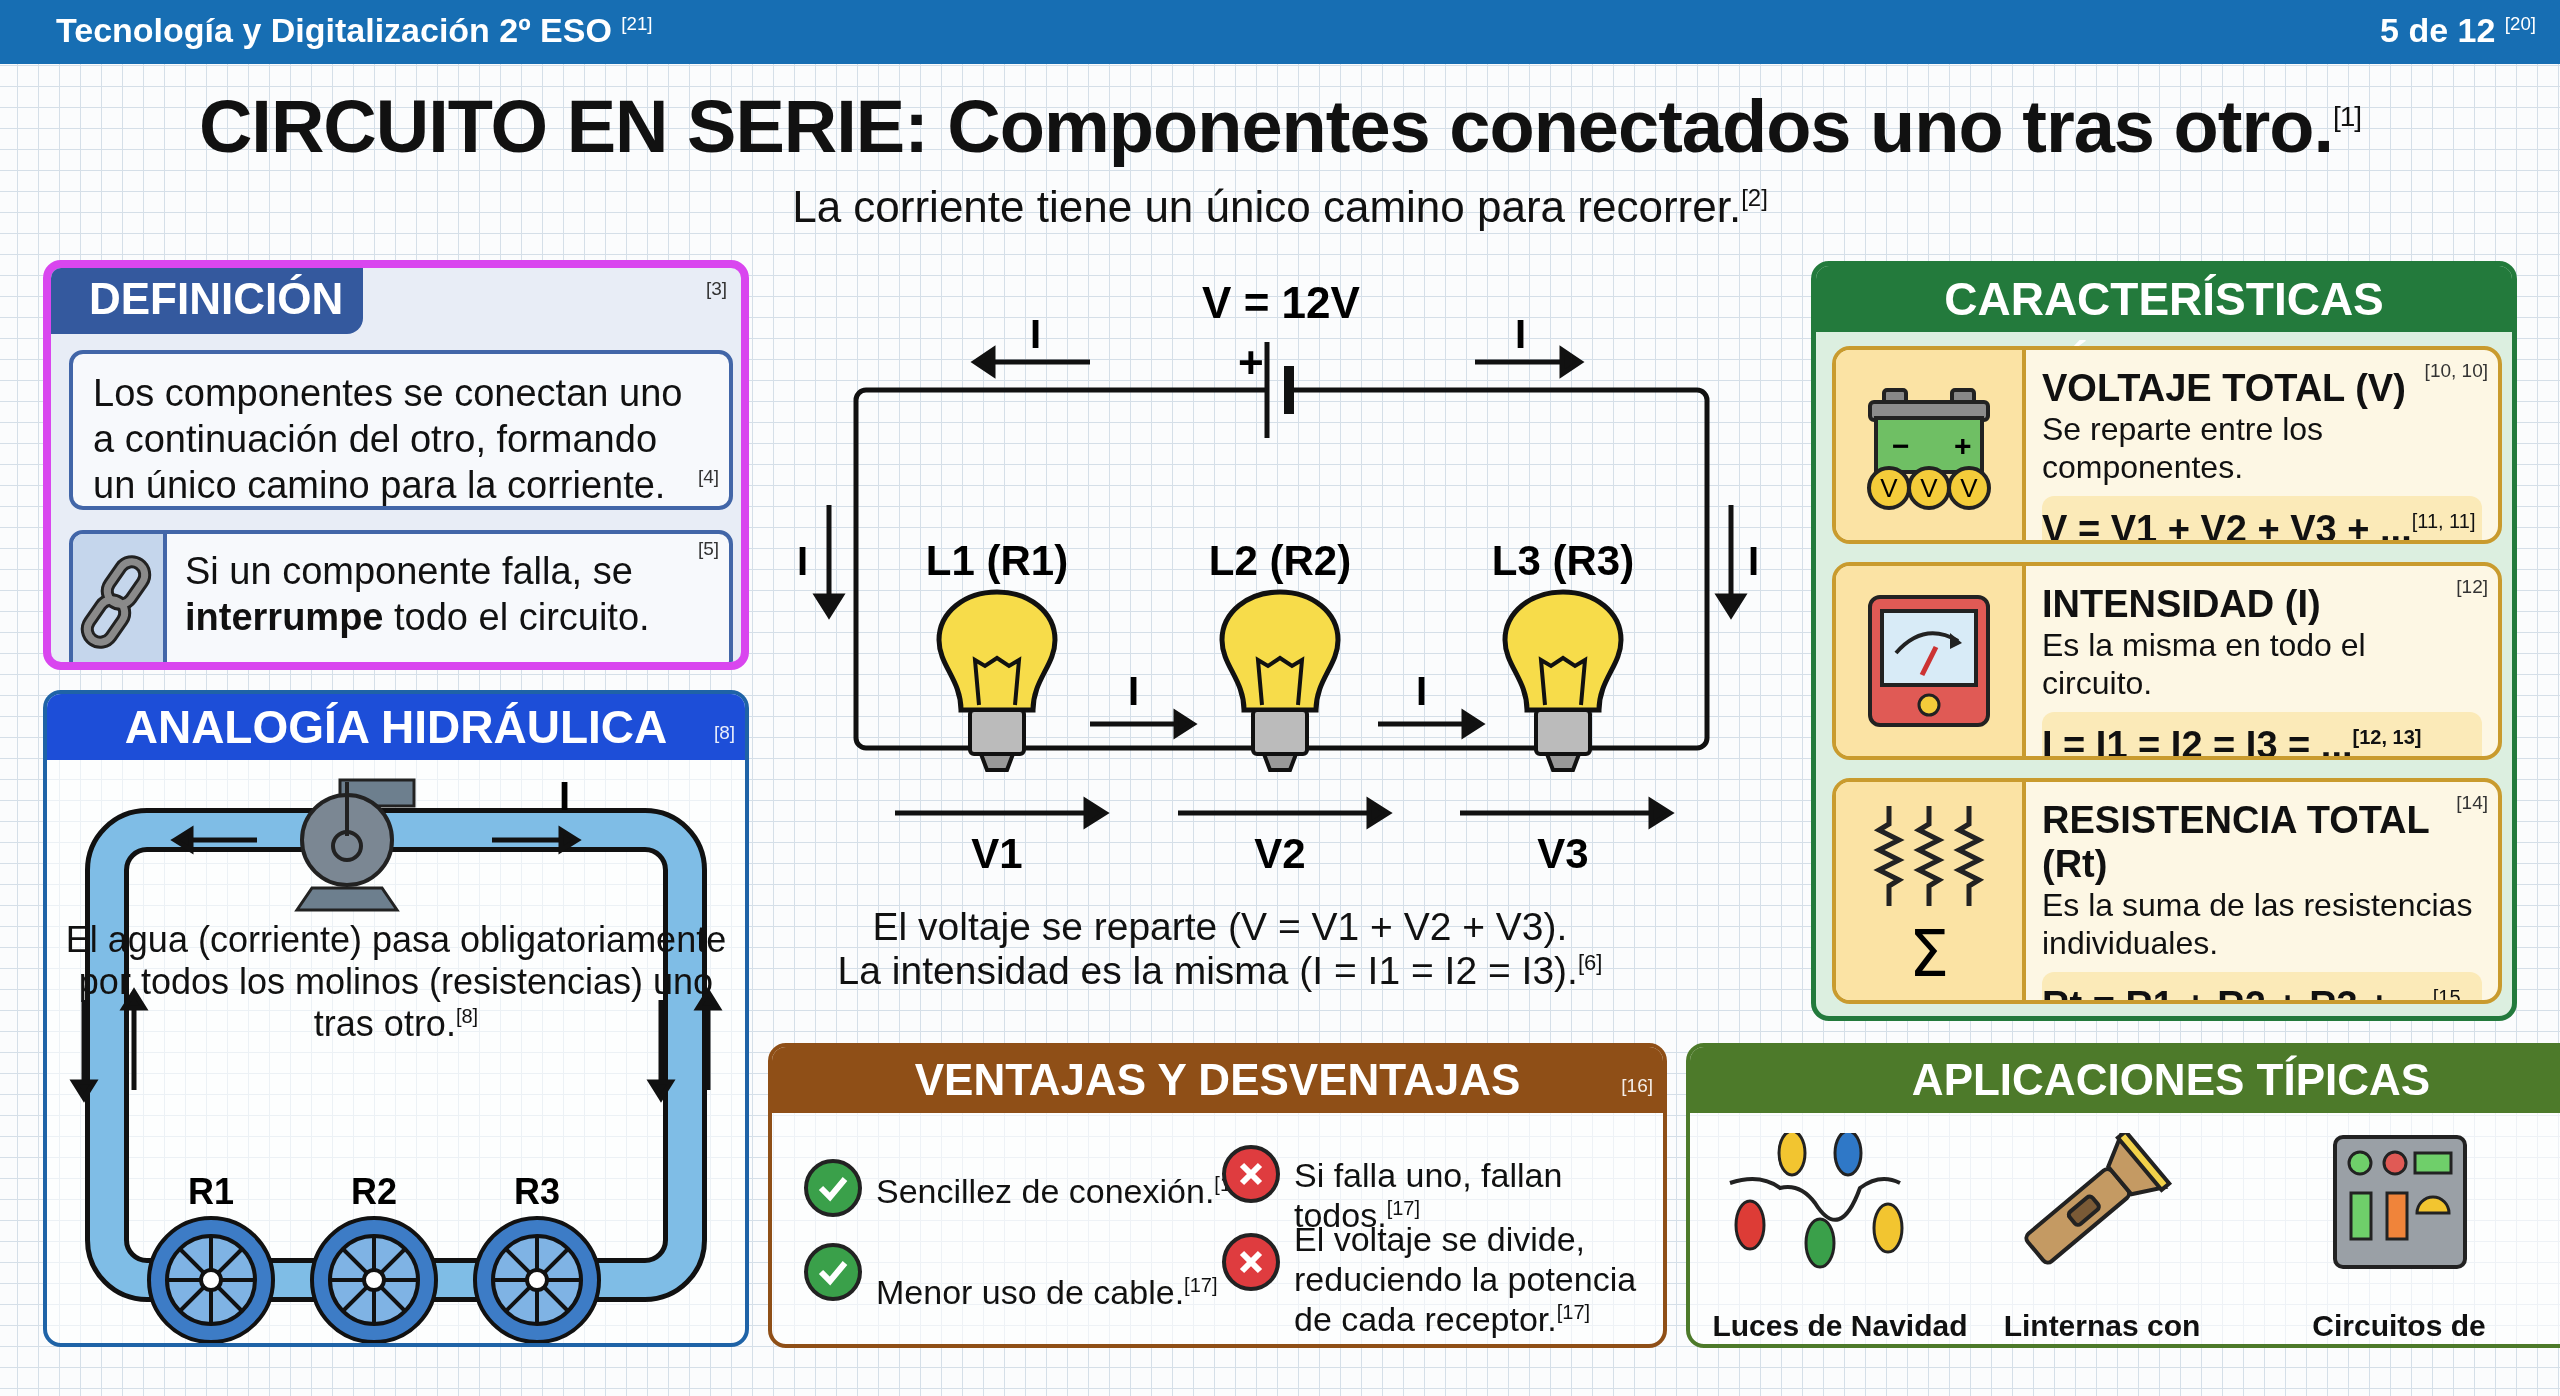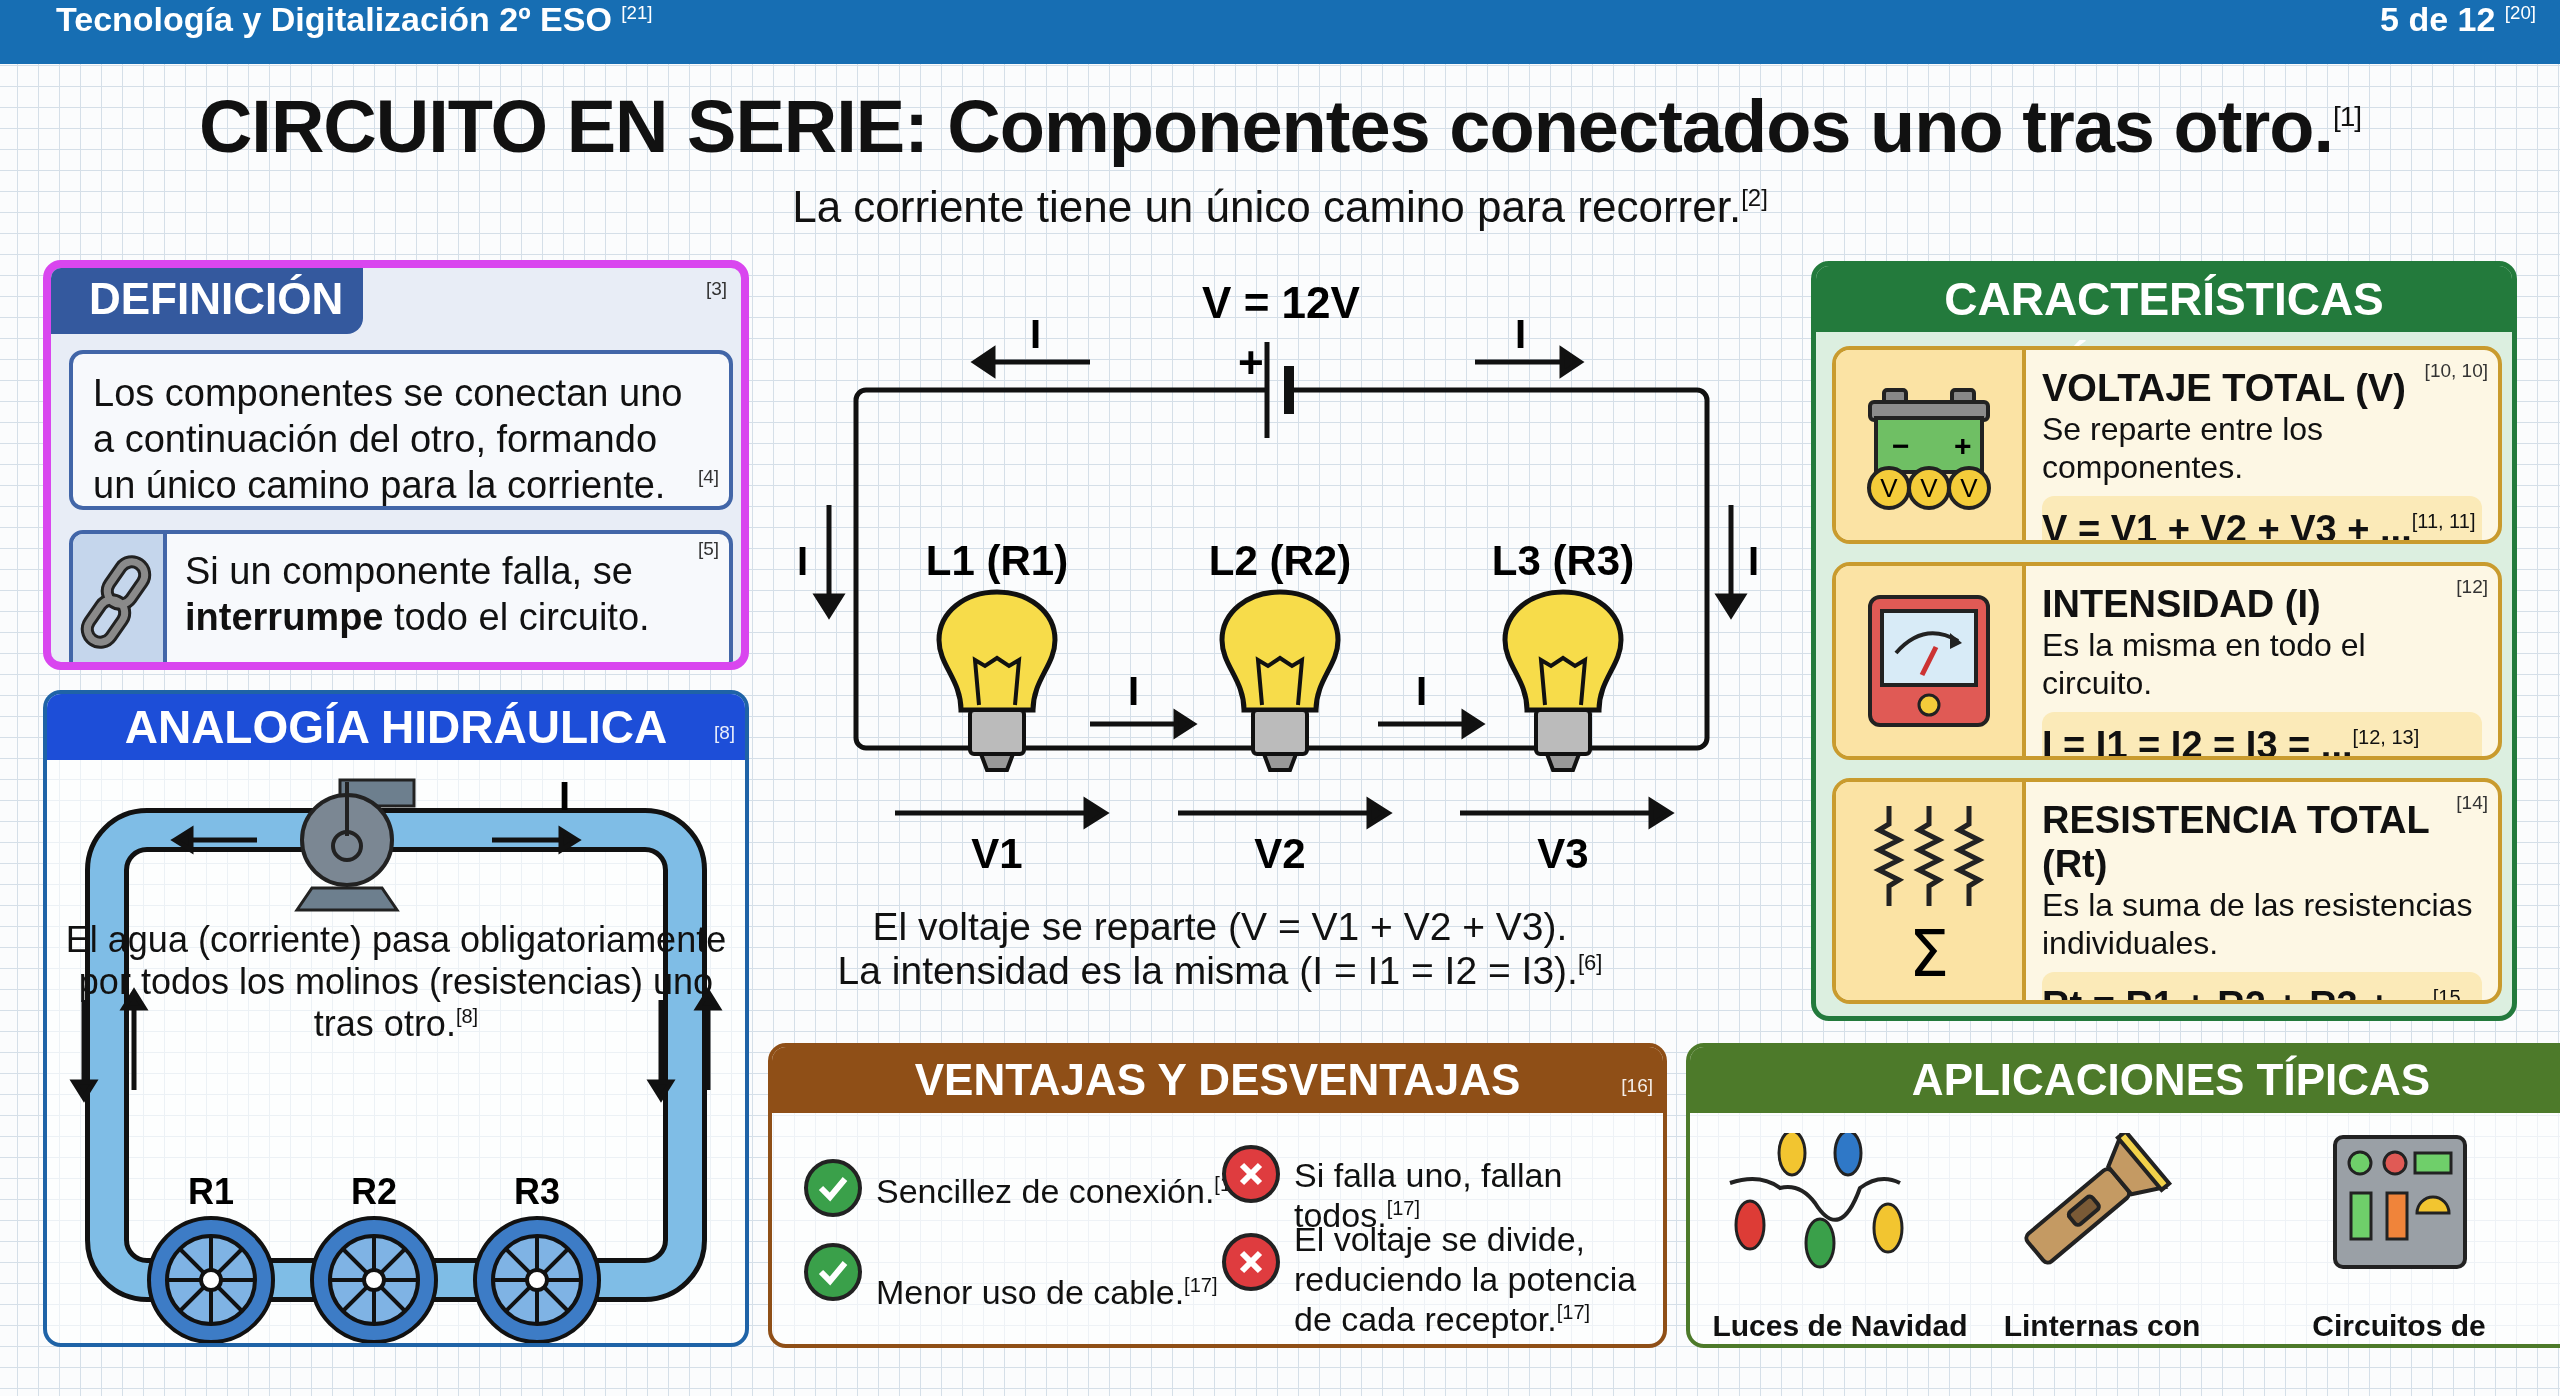--- a/index.html
+++ b/index.html
@@ -2,21 +2,21 @@
 <html><head>
 <meta charset="utf-8">
 <style>
 *{box-sizing:border-box;margin:0;padding:0}
 html,body{width:2560px;height:1396px;overflow:hidden}
 body{position:relative;font-family:"Liberation Sans","DejaVu Sans",sans-serif;color:#111;
  background-color:#fbfcfd;
  background-image:linear-gradient(#d5dfe8 1.5px,transparent 1.5px),linear-gradient(90deg,#d5dfe8 1.5px,transparent 1.5px);
  background-size:21px 21px;background-position:-4px 2px}
 .abs{position:absolute}
-.topbar{left:0;top:0;width:2560px;height:64px;background:#176eb3;color:#fff;font-weight:bold;font-size:34px;display:flex;align-items:flex-start;justify-content:space-between;padding:0 24px 4px 56px}
+.topbar{left:0;top:0;width:2560px;height:64px;background:#176eb3;color:#fff;font-weight:bold;font-size:34px;display:flex;align-items:center;justify-content:space-between;padding:0 24px 4px 56px}
 .topbar sup,.sup{font-size:.55em;font-weight:normal;vertical-align:super;line-height:0}
 .title{left:0;width:2560px;top:84px;text-align:center;font-weight:bold;font-size:74px;letter-spacing:-1px}
 .subtitle{left:0;width:2560px;top:182px;text-align:center;font-size:44px}
 .panel{border-radius:18px;overflow:hidden}
 .hdr{color:#fff;font-weight:bold;text-align:center;position:relative}
 .ref{position:absolute;font-size:19px;color:#333;font-weight:normal}
 .hdr .ref{color:#fff;opacity:.9}
 
 .def{left:43px;top:260px;width:706px;height:410px;background:#e8edf6;border:8px solid #d946ef}
 .def-tab{position:absolute;left:0;top:0;width:312px;height:66px;background:#34599e;color:#fff;font-weight:bold;font-size:44px;padding:6px 0 0 38px;border-bottom-right-radius:16px}
@@ -264,21 +264,21 @@
           <path d="M32 62 Q60 30 94 50" fill="none" stroke="#222" stroke-width="4"></path>
           <polygon points="98,52 86,42 86,58" fill="#222"></polygon>
           <line x1="58" y1="84" x2="72" y2="56" stroke="#c33" stroke-width="5"></line>
           <circle cx="65" cy="114" r="10" fill="#f4cc3a" stroke="#222" stroke-width="3"></circle>
         </svg>
     </div>
     <div class="body">
       <span class="ref" style="right:10px;top:10px">[12]</span>
       <div class="t">INTENSIDAD (I)</div>
       <div class="d">Es la misma en todo el circuito.</div>
-      <div class="f"><span>I = I1 = I2 = I3 = ...</span><span class="sup" style="font-size:20px;font-weight:normal">[12, 13]</span></div>
+      <div class="f"><span>I = I1 = I2 = I3 = ...</span><span class="sup" style="font-size:20px;font-weight:bold">[12, 13]</span></div>
     </div>
   </div>
   <div class="card" style="top:512px;height:226px">
     <div class="ic">
       <svg width="140" height="190" viewBox="0 0 140 190">
           <g fill="none" stroke="#222" stroke-width="5">
             <path d="M30 10 V28 l-10 6 20 10 -20 10 20 10 -20 10 20 10 -10 6 V110"></path>
             <path d="M70 10 V28 l-10 6 20 10 -20 10 20 10 -20 10 20 10 -10 6 V110"></path>
             <path d="M110 10 V28 l-10 6 20 10 -20 10 20 10 -20 10 20 10 -10 6 V110"></path>
           </g>

